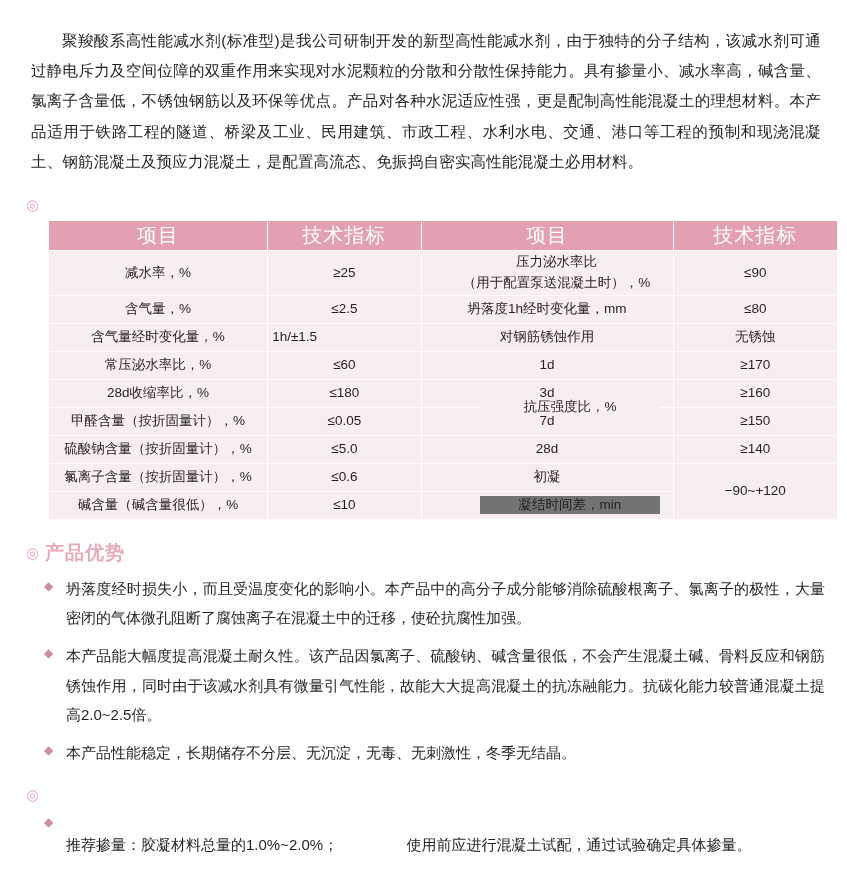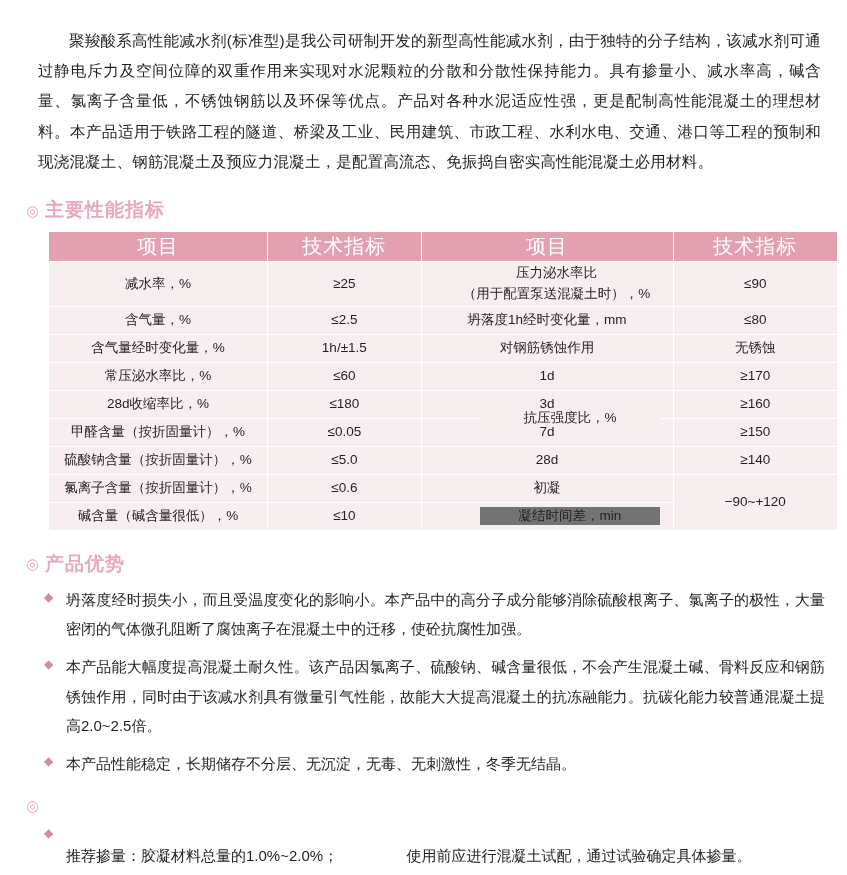--- a/index.html
+++ b/index.html
@@ -21,21 +21,21 @@
     box-sizing: border-box;
     padding: 26px 22px 0 22px;
   }
   .intro {
     font-size: 15.5px;
     line-height: 1.95;
     text-align: justify;
     text-indent: 2em;
     letter-spacing: 0.2px;
     color: #231f20;
-    margin: 0 4px 0 16px;
+    margin: 0 4px 0 9px;
   }
   .section-head {
     display: flex;
     align-items: center;
     gap: 6px;
     margin: 20px 0 8px 4px;
     color: #e8a9b8;
   }
   .section-head .circ {
     font-size: 15px;
@@ -75,21 +75,21 @@
   }
   table.spec td.left-label {
     background: #f7eef0;
   }
   .c1 { width: 200px; }
   .c2 { width: 140px; }
   .c3 { width: 230px; }
   .c4 { width: 150px; }
   .sub {
     display: flex;
-    justify-content: center;
+    justify-content: flex-start;
     align-items: center;
   }
   ul.bullets {
     list-style: none;
     margin: 6px 0 0 0;
     padding: 0;
   }
   ul.bullets li {
     position: relative;
     padding-left: 44px;
@@ -117,21 +117,20 @@
 </style>
 </head>
 <body>
 
 <div class="page">
 
   <p class="intro">聚羧酸系高性能减水剂(标准型)是我公司研制开发的新型高性能减水剂，由于独特的分子结构，该减水剂可通过静电斥力及空间位障的双重作用来实现对水泥颗粒的分散和分散性保持能力。具有掺量小、减水率高，碱含量、氯离子含量低，不锈蚀钢筋以及环保等优点。产品对各种水泥适应性强，更是配制高性能混凝土的理想材料。本产品适用于铁路工程的隧道、桥梁及工业、民用建筑、市政工程、水利水电、交通、港口等工程的预制和现浇混凝土、钢筋混凝土及预应力混凝土，是配置高流态、免振捣自密实高性能混凝土必用材料。</p>
 
   <div class="section-head">
     <span class="circ">◎</span>
-    <span class="txt">主要性能指标</span>
   </div>
 
   <table class="spec">
     <colgroup>
       <col class="c1">
         <col class="c2">
         <col class="c3">
         <col class="c4">
     </colgroup>
     <thead>

